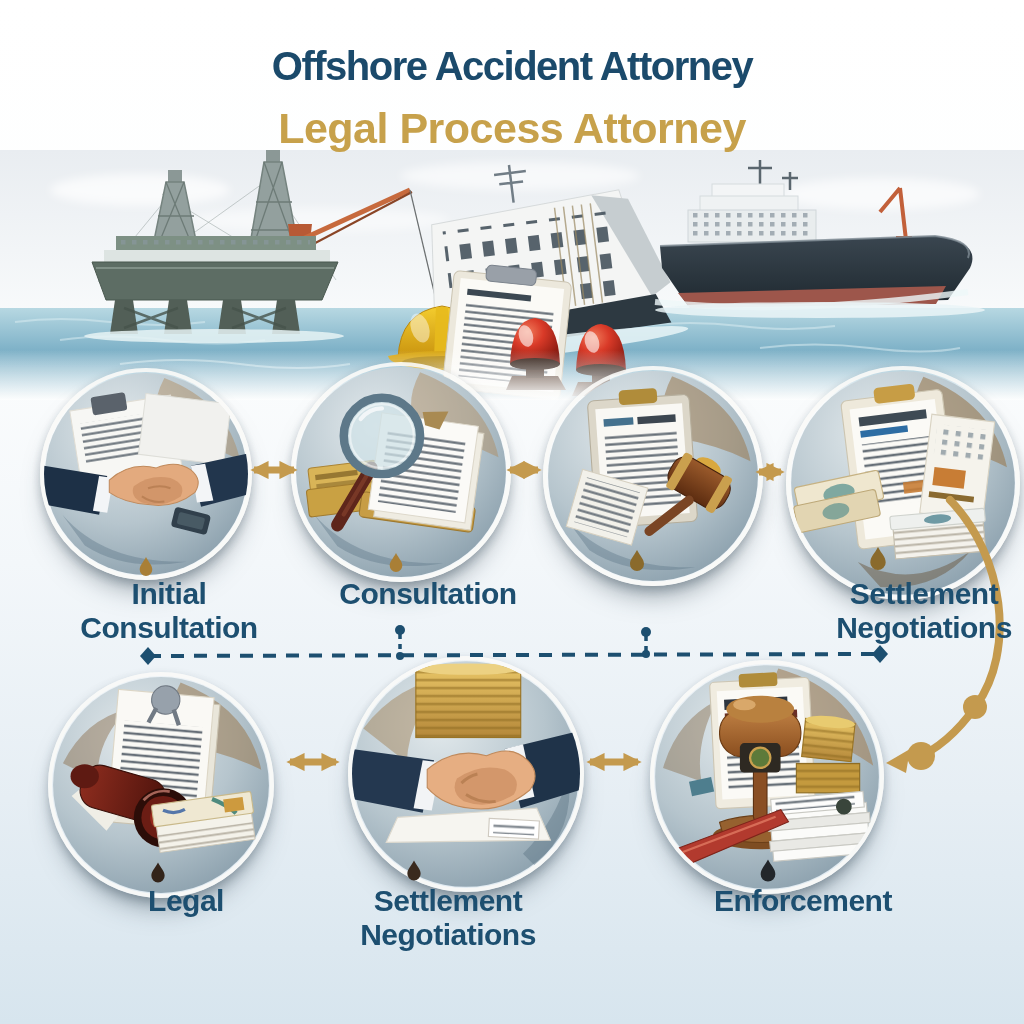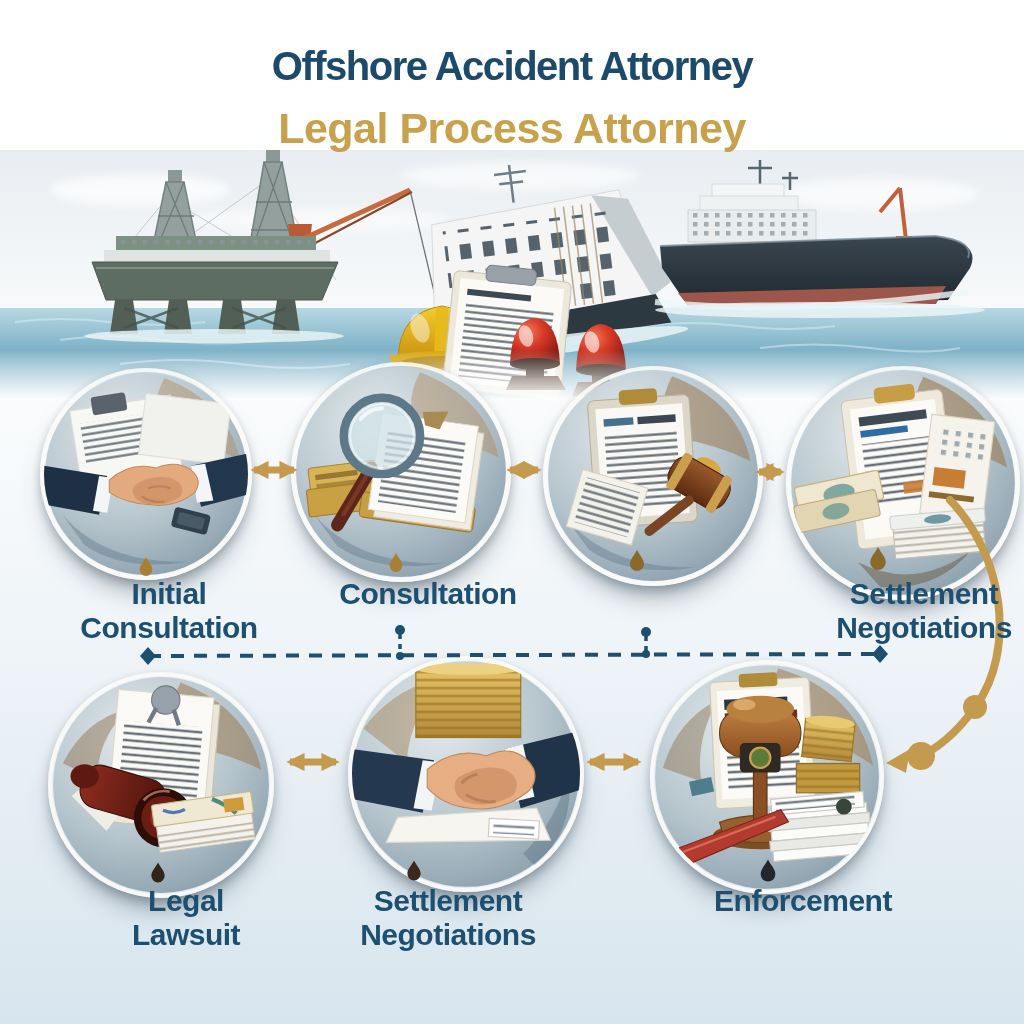--- a/index.html
+++ b/index.html
@@ -478,21 +478,20 @@
   </div>
   <div class="step-label" style="left:260px;top:577px;">
     <span>Consultation</span>
   </div>
   <div class="step-label" style="left:756px;top:577px;">
     <span>Settlement</span>
     <span>Negotiations</span>
   </div>
   <div class="step-label" style="left:18px;top:884px;">
     <span>Legal</span>
-    <span>Lawsuit</span>
   </div>
   <div class="step-label" style="left:280px;top:884px;">
     <span>Settlement</span>
     <span>Negotiations</span>
   </div>
   <div class="step-label" style="left:635px;top:884px;">
     <span>Enforcement</span>
   </div>
 
 </div>

